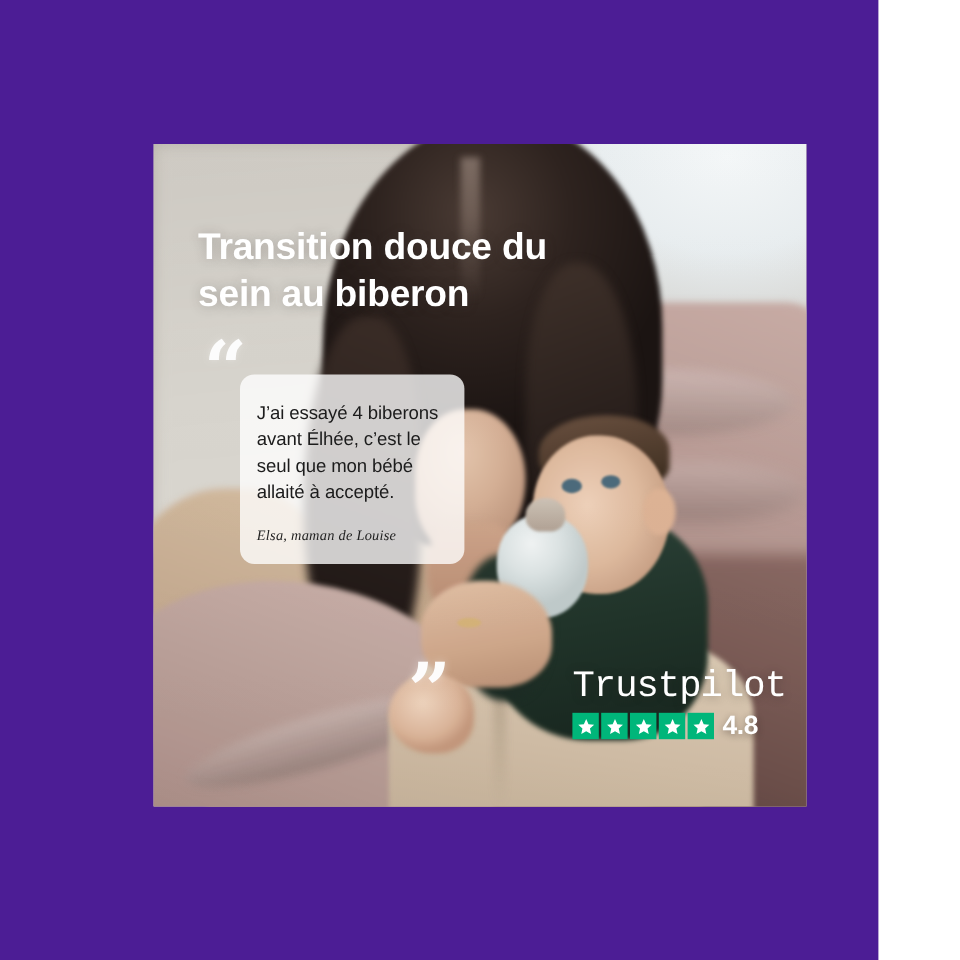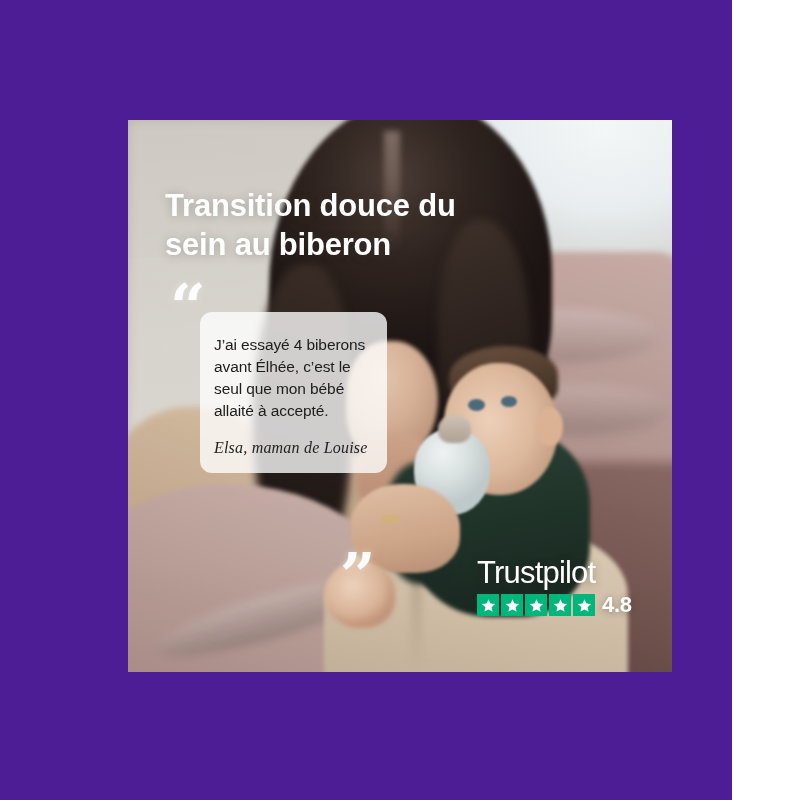--- a/index.html
+++ b/index.html
@@ -281,21 +281,21 @@
     line-height:1.42;
     letter-spacing:-0.1px;
     margin:0;
   }
   .quote-text + .quote-text{margin-top:17px;}
   .quote-author{
     margin-top:17px;
     color:#1f1f1f;
     font-family:"Liberation Serif", serif;
     font-style:italic;
-    font-size:16px;
+    font-size:12px;
     letter-spacing:.2px;
   }
   .quote-mark-close{
     position:absolute;left:212px;top:425px;
     color:#ffffff;
     font-family:"DejaVu Serif", serif;
     font-size:62px;
     line-height:1;
     font-weight:700;
     letter-spacing:-2px;
@@ -309,20 +309,21 @@
     width:168px;
   }
   .tp-wordmark{
     display:flex;align-items:center;
     color:#ffffff;
     font-size:31px;
     font-weight:400;
     letter-spacing:-0.8px;
     line-height:1;
     text-shadow:0 1px 8px rgba(40,35,30,.35);
+    font-family:Liberation Mono, monospace;
   }
   .tp-rating-row{
     display:flex;align-items:center;gap:7px;
     margin-top:6px;
   }
   .tp-stars{display:flex;gap:2px;}
   .tp-star{
     width:22px;height:22px;
     background:#00b67a;
     display:flex;align-items:center;justify-content:center;

